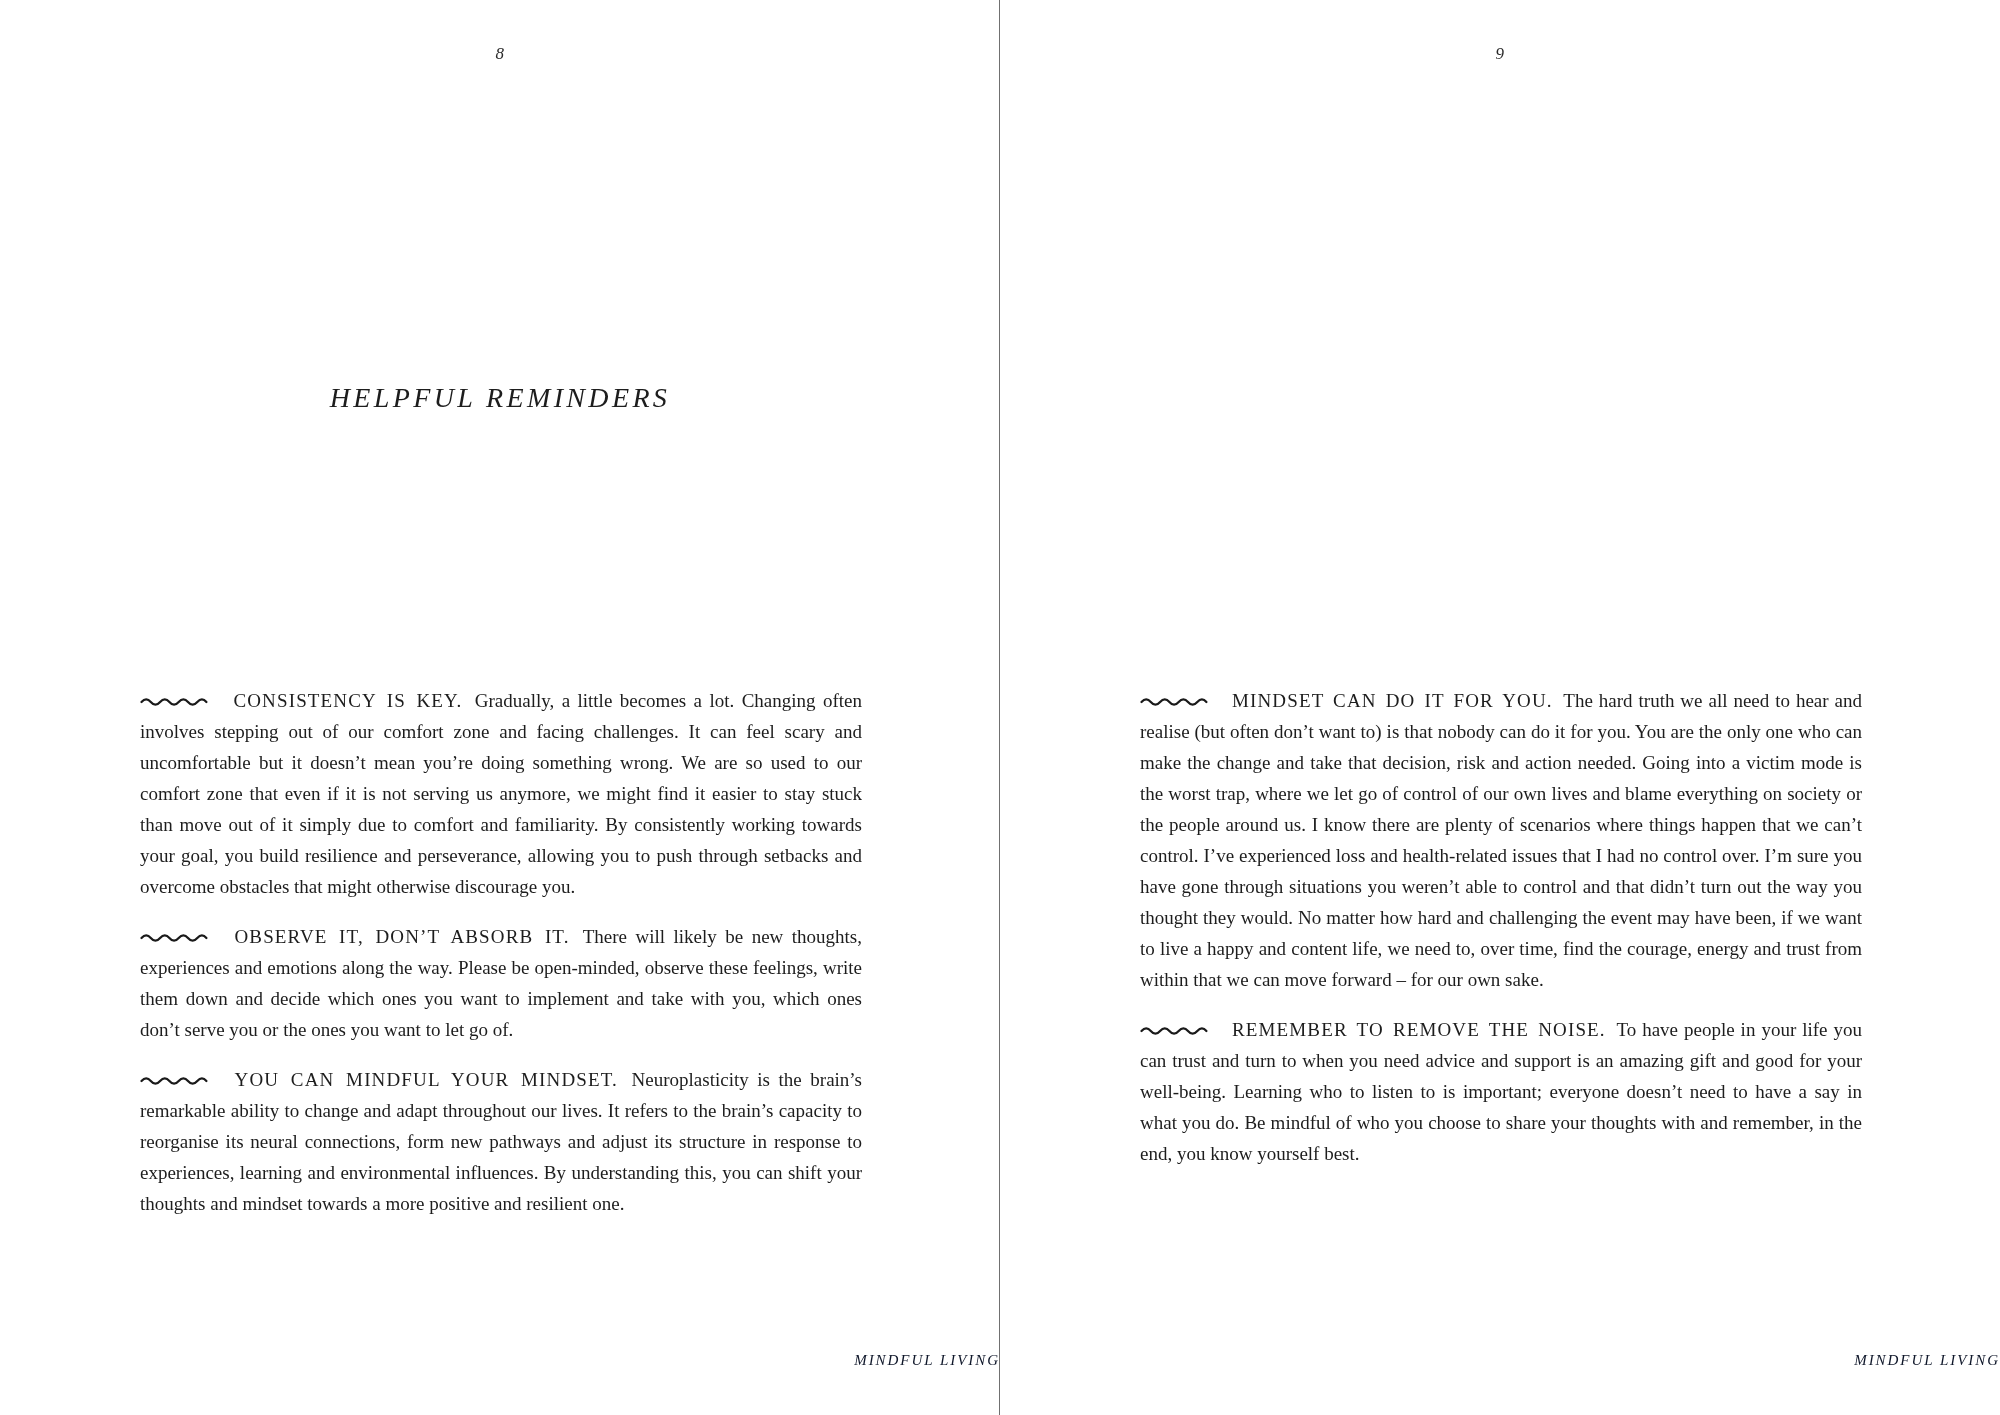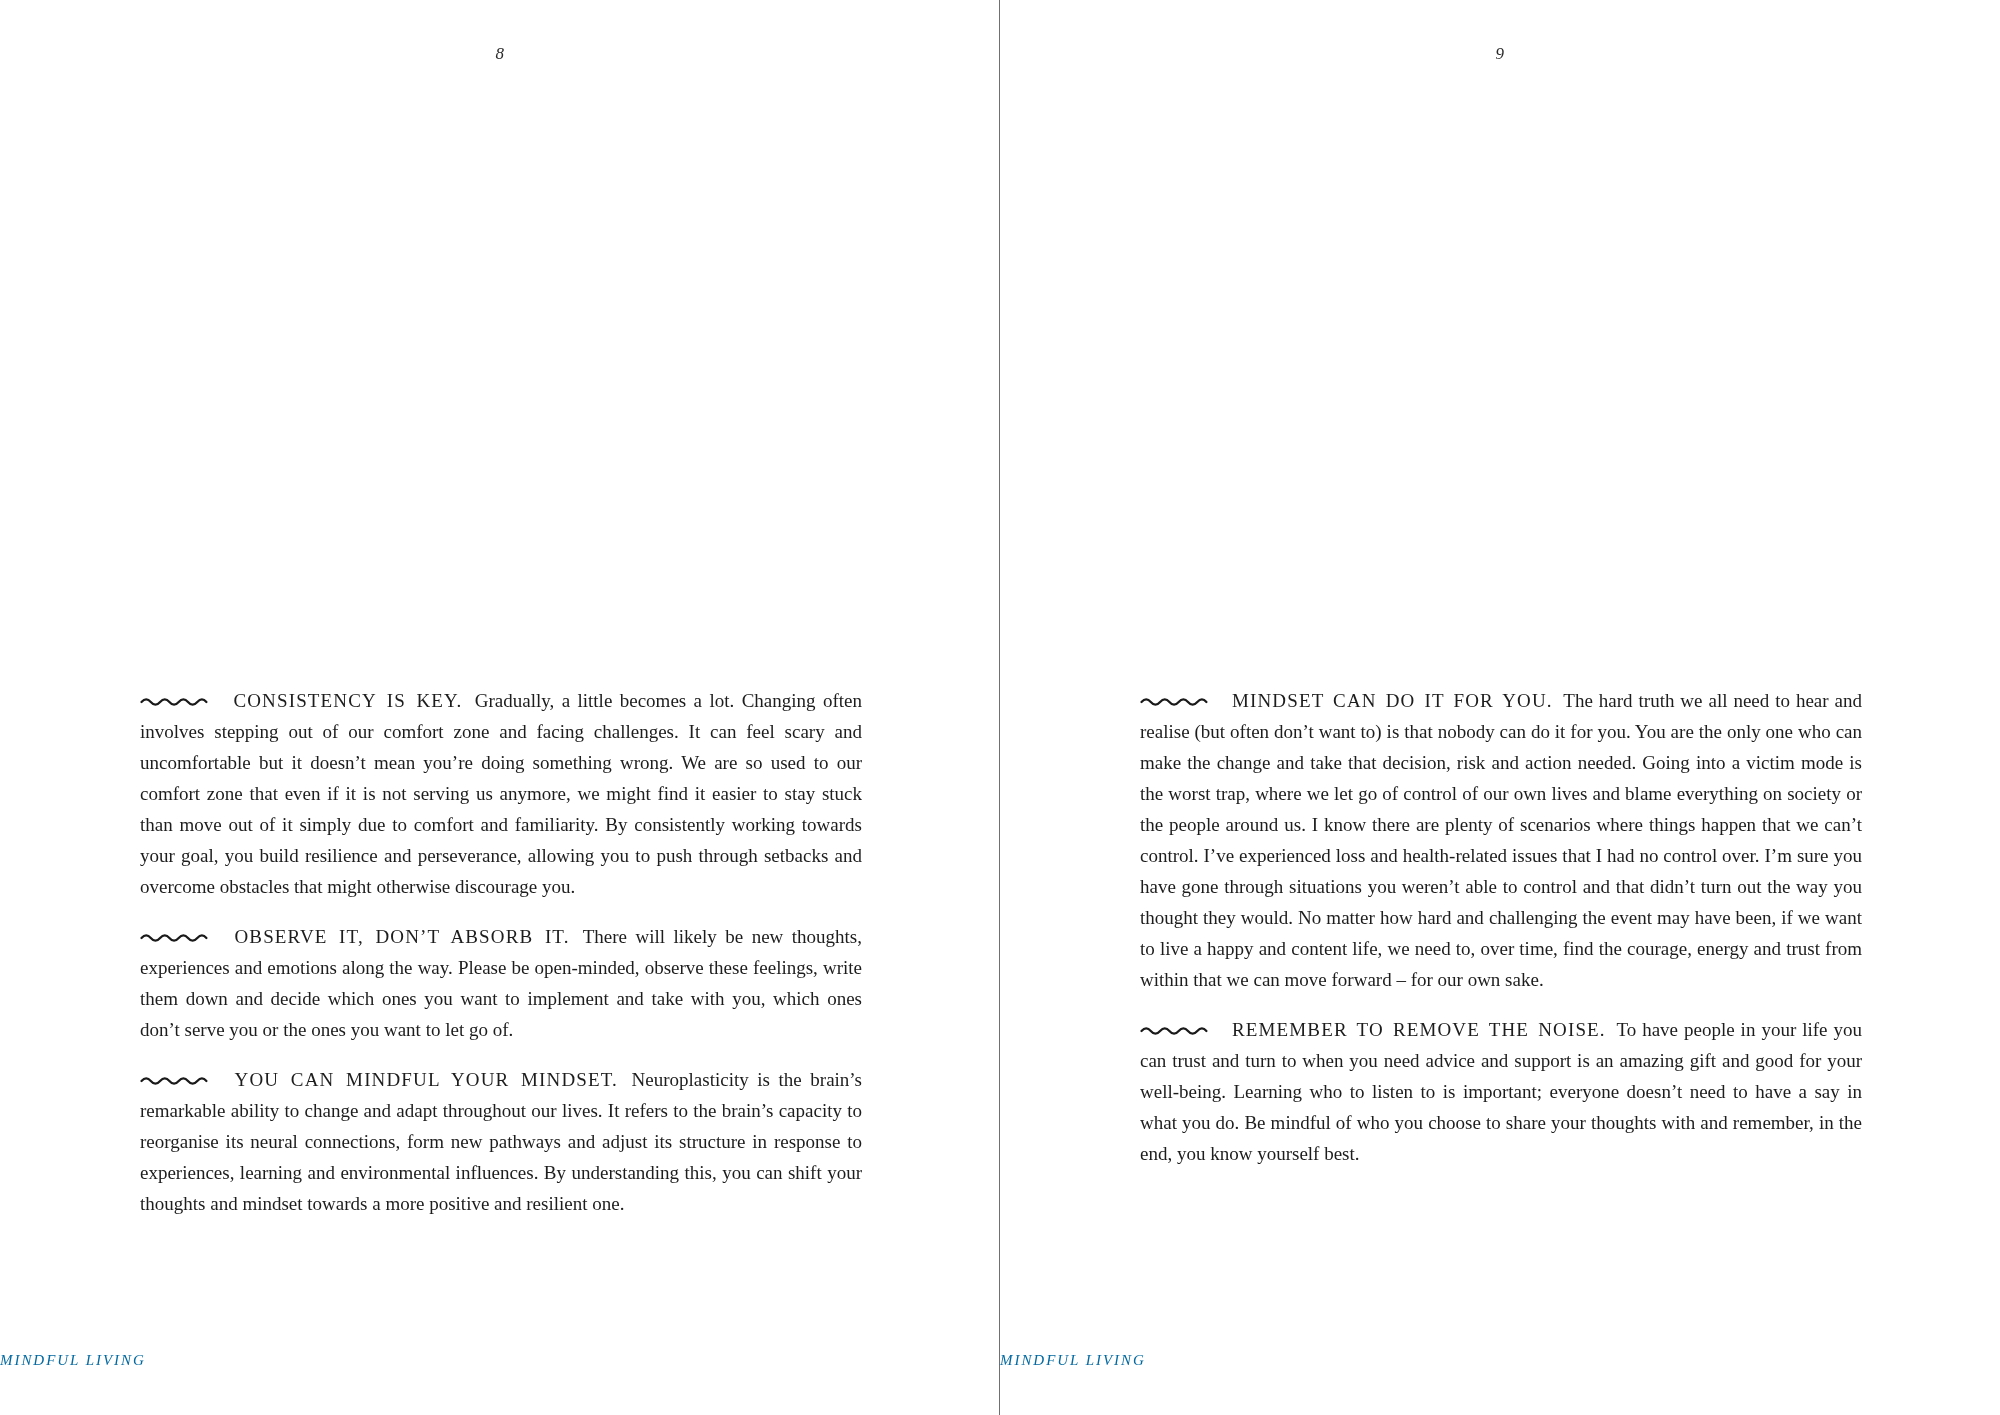--- a/index.html
+++ b/index.html
@@ -78,34 +78,35 @@
   .run-in-head {
     letter-spacing: 0.06em;
     word-spacing: 2px;
     margin-right: 5px;
   }
   .running-footer {
     position: absolute;
     top: 1352px;
     left: 0;
     width: 100%;
-    text-align: left;
+    text-align: right;
     font-style: italic;
     font-size: 15px;
     letter-spacing: 0.13em;
-    color: #0369a1;
+    color: #0f172a;
   }
 </style>
 </head>
 <body>
 
 <div class="spread">
 
   <div class="page left">
     <div class="page-number">8</div>
+    <div class="chapter-title">HELPFUL REMINDERS</div>
 
     <div class="body-col">
       <p class="para">
         <svg class="squiggle" width="68" height="12" viewBox="0 0 68 12">
             <path d="M1.5,7 Q6.2,1.6 10.8,7 T20.1,7 T29.4,7 T38.7,7 T48,7 T57.3,7 T66.4,7" fill="none" stroke="#1a1a1a" stroke-width="2.2" stroke-linecap="round"></path>
           </svg>
         <span class="run-in-head">CONSISTENCY IS KEY.</span>
         <span>Gradually, a little becomes a lot. Changing often involves stepping out of our comfort zone and facing challenges. It can feel scary and uncomfortable but it doesn’t mean you’re doing something wrong. We are so used to our comfort zone that even if it is not serving us anymore, we might find it easier to stay stuck than move out of it simply due to comfort and familiarity. By consistently working towards your goal, you build resilience and perseverance, allowing you to push through setbacks and overcome obstacles that might otherwise discourage you.</span>
       </p>
       <p class="para">

